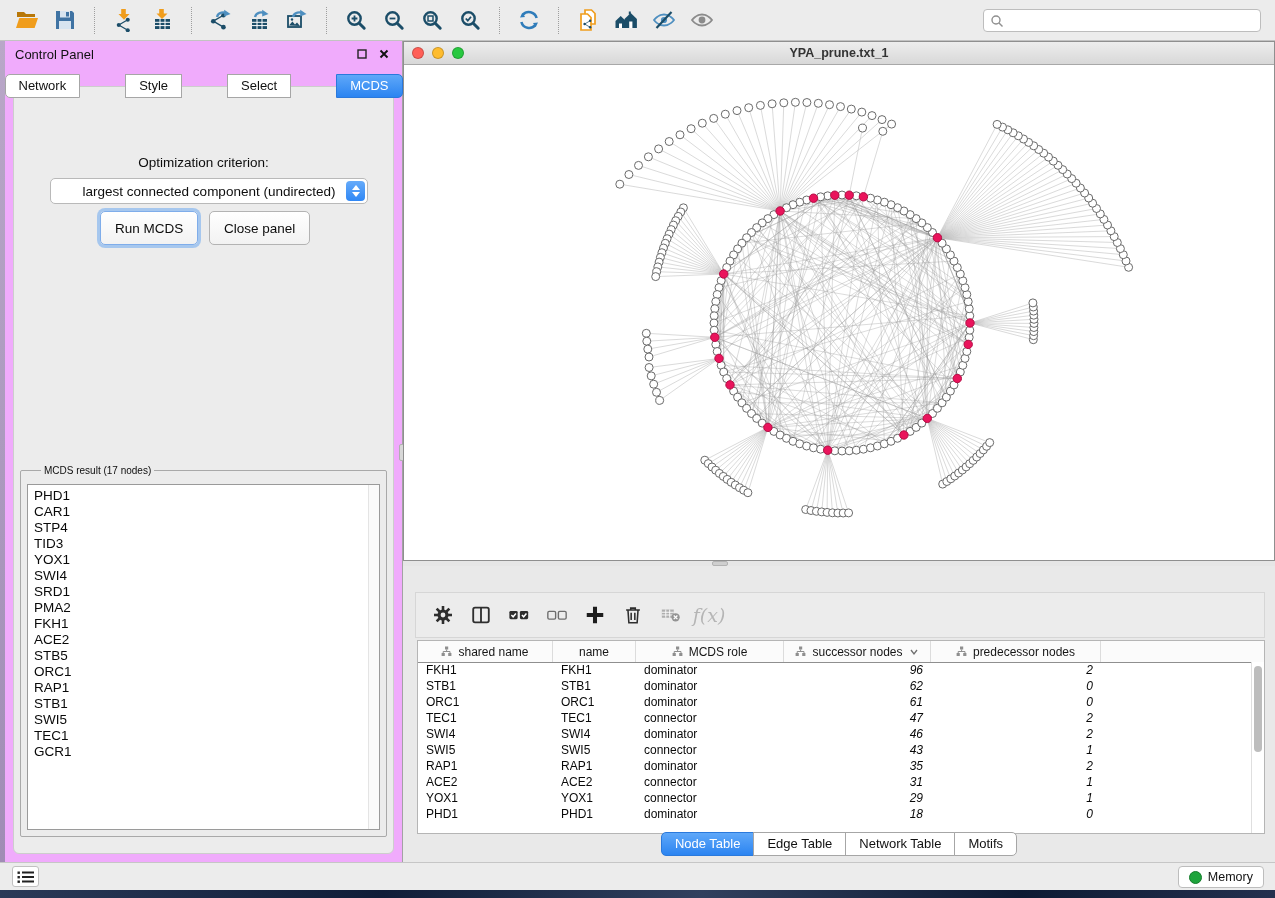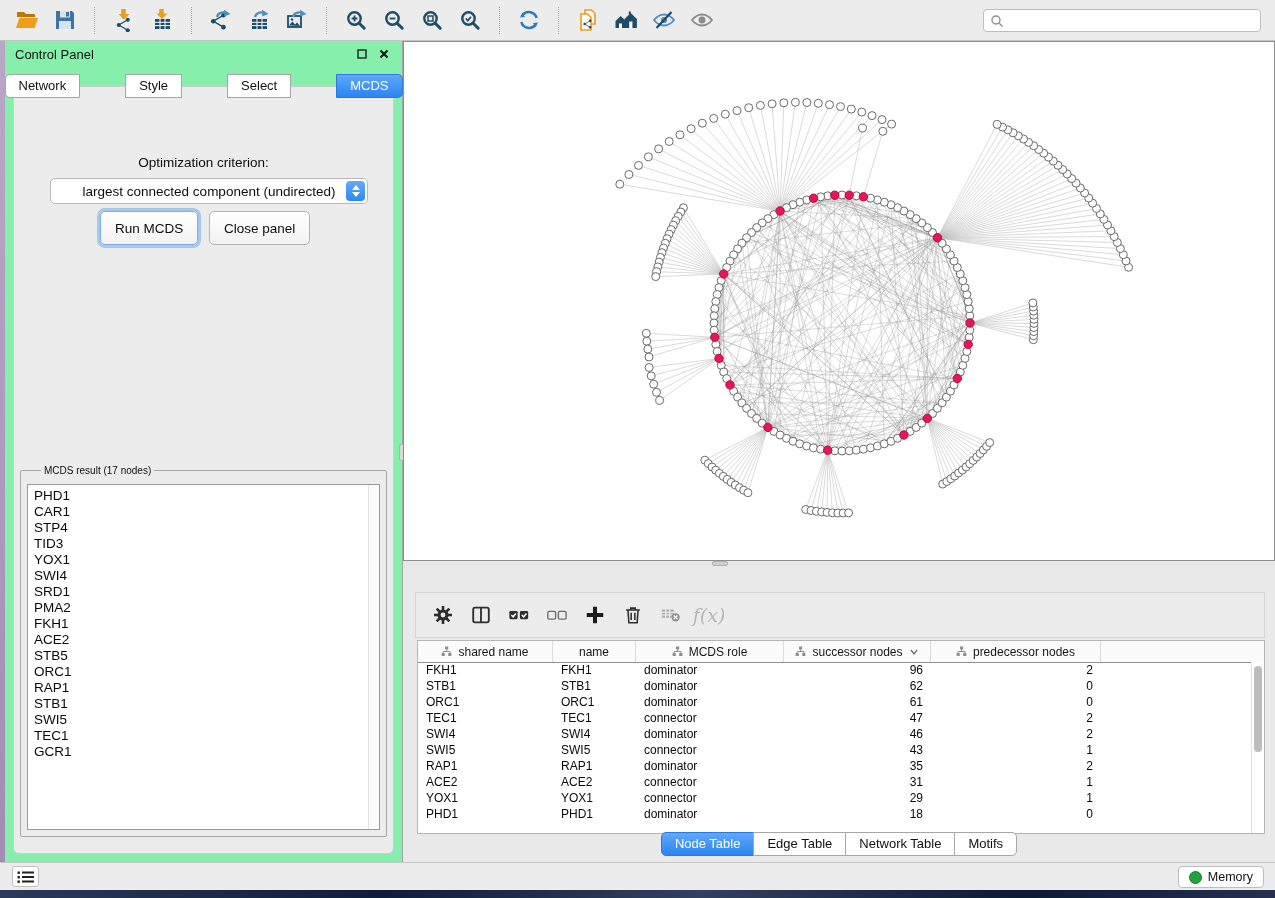--- a/index.html
+++ b/index.html
@@ -16,21 +16,21 @@
   .tb svg{width:24px;height:24px;}
   .tb-sep{width:0;height:27px;border-left:1px dotted #9e9e9e;margin:0 10px;}
   #search-box{right:14px;top:9px;width:278px;height:23px;background:#fff;
     border:1px solid #bdbdbd;border-radius:4px;display:flex;align-items:center;padding-left:6px;}
   #search-box input{border:0;outline:0;flex:1;height:18px;font:12px "Liberation Sans",sans-serif;background:transparent;}
 
   
   #left-strip{left:0;top:41px;width:5px;height:821px;background:linear-gradient(#b9a7c8,#a08cb5);}
 
   
-  #control-panel{left:5px;top:41px;width:398px;height:821px;background:#86efac;border-right:1px solid #a3a3a3;padding-left:42px;}
+  #control-panel{left:5px;top:41px;width:398px;height:821px;background:#f0abfc;border-right:1px solid #a3a3a3;padding-left:42px;}
   .panel-head{position:absolute;left:0;top:0;right:0;height:26px;display:flex;align-items:center;padding:0 10px;box-sizing:border-box;}
   .panel-title{font-size:13px;color:#111;flex:1;}
   .ph-btn{width:16px;height:16px;display:flex;align-items:center;justify-content:center;background:none;border:0;padding:0;margin-left:6px;}
   #cp-box{position:absolute;left:8px;right:8px;top:45px;bottom:8px;background:#ececec;
     border:1px solid #cdcdcd;border-radius:6px;}
   #cp-tabs{position:absolute;left:0;right:0;top:33px;height:22px;display:flex;justify-content:center;z-index:3;gap:46px;}
   .tab{height:22px;line-height:22px;padding:0 13px;font-size:13px;color:#111;background:#fff;
        border:1px solid #a6a6a6;margin-left:-1px;cursor:default;}
   .tab:first-child{border-radius:5px 0 0 5px;margin-left:0;}
   .tab:last-child{border-radius:0 5px 5px 0;}
@@ -79,21 +79,21 @@
   .tp-ic.disabled{opacity:.95;}
   .fx-label{font-family:"DejaVu Serif",serif;font-style:italic;font-size:19px;color:#b3b3b3;}
   #node-table{position:absolute;left:14px;top:74px;right:10px;height:192px;background:#fff;border:1px solid #b5b5b5;}
   #nt-header{position:absolute;left:0;top:0;right:0;height:21px;background:#fbfbfb;border-bottom:1px solid #8f8f8f;display:flex;}
   .nt-hcell{height:21px;display:flex;align-items:center;justify-content:center;gap:6px;
      border-right:1px solid #dcdcdc;font-size:12px;color:#161616;box-sizing:border-box;}
   .nt-hcell:last-child{border-right:0;}
   #nt-body{position:absolute;left:0;top:21px;right:12px;bottom:0;overflow:hidden;}
   .nt-row{display:flex;height:16px;line-height:16px;}
   .nt-cell{font-size:12px;color:#090909;box-sizing:border-box;padding:0 8px;white-space:nowrap;overflow:hidden;}
-  .al{text-align:left;} .ar{text-align:right;}
+  .al{text-align:left;} .ar{text-align:right;font-style:italic;}
   #nt-scroll{position:absolute;right:0;top:21px;bottom:0;width:12px;background:#fff;border-left:1px solid #dfdfdf;}
   #nt-thumb{position:absolute;left:2px;top:4px;width:8px;height:86px;background:#bdbdbd;border-radius:5px;}
   #tp-tabs{position:absolute;left:0;right:0;top:266px;height:30px;display:flex;justify-content:center;}
 
   
   #status-bar{left:0;top:862px;width:1275px;height:28px;background:#ececec;border-top:1px solid #c6c6c6;}
   #list-btn{position:absolute;left:12px;top:3px;width:27px;height:21px;background:#fff;border:1px solid #c0c0c0;border-radius:3px;
      display:flex;align-items:center;justify-content:center;padding:0;}
   #memory-btn{position:absolute;right:11px;top:3px;height:22px;background:#fff;border:1px solid #bdbdbd;border-radius:4px;
      display:flex;align-items:center;gap:6px;padding:0 10px;font-size:12.5px;color:#111;}
@@ -317,20 +317,26 @@
           <div class="mcds-item">GCR1</div>
         </div>
       <div id="mcds-track"></div>
     </fieldset>
   </div>
 </div>
 
 <div id="v-knob" class="abs"></div>
 
 <div id="net-window" class="abs">
+  <div id="net-titlebar">
+    <button class="tl" style="background:#ff5f57"></button>
+    <button class="tl" style="background:#febc2e"></button>
+    <button class="tl" style="background:#28c840"></button>
+    <span id="net-title">YPA_prune.txt_1</span>
+  </div>
   <div id="net-canvas"><svg width="870" height="495" viewBox="0 0 870 495">
         <path d="M566.0 258.0L363.9 362.4M566.0 258.0L347.5 167.5M566.0 258.0L499.9 370.0M566.0 258.0L389.0 139.7M566.0 258.0L342.6 172.7M566.0 258.0L382.5 373.3M566.0 258.0L480.3 378.8M566.0 258.0L395.7 378.8M566.0 258.0L553.3 202.5M566.0 258.0L337.9 337.8M566.0 258.0L480.3 378.8M566.0 258.0L369.9 149.6M566.0 258.0L487.0 376.3M566.0 258.0L546.4 189.9M533.4 172.7L430.8 385.8M533.4 172.7L352.7 353.4M533.4 172.7L565.8 250.8M533.4 172.7L558.8 300.3M533.4 172.7L319.7 209.0M533.4 172.7L542.4 332.1M533.4 172.7L459.4 384.2M533.4 172.7L322.7 313.5M533.4 172.7L409.5 133.2M533.4 172.7L326.0 319.9M533.4 172.7L342.6 343.3M533.4 172.7L313.2 286.5M533.4 172.7L311.8 279.4M533.4 172.7L402.6 135.0M533.4 172.7L480.3 137.2M533.4 172.7L438.0 386.0M533.4 172.7L315.0 222.6M533.4 172.7L506.1 149.6M533.4 172.7L565.8 250.8M533.4 172.7L512.1 153.6M533.4 172.7L517.8 358.1M533.4 172.7L506.1 366.4M533.4 172.7L430.8 130.2M533.4 172.7L553.3 202.5M533.4 172.7L565.8 250.8M533.4 172.7L409.5 382.8M533.4 172.7L310.0 258.0M533.4 172.7L423.7 130.8M533.4 172.7L416.6 131.8M533.4 172.7L558.8 215.7M459.4 131.8L322.7 202.5M459.4 131.8L395.7 137.2M459.4 131.8L556.3 209.0M459.4 131.8L506.1 149.6M459.4 131.8L333.6 332.1M459.4 131.8L382.5 142.7M445.2 130.2L542.4 332.1M445.2 130.2L389.0 376.3M445.2 130.2L517.8 358.1M445.2 130.2L542.4 332.1M445.2 130.2L310.2 265.2M445.2 130.2L564.2 236.6M430.8 130.2L416.6 131.8M430.8 130.2L546.4 189.9M430.8 130.2L533.4 172.7M430.8 130.2L561.0 222.6M430.8 130.2L342.6 172.7M430.8 130.2L533.4 172.7M430.8 130.2L538.1 337.8M430.8 130.2L342.6 172.7M430.8 130.2L310.0 258.0M430.8 130.2L347.5 348.5M409.5 133.2L376.1 146.0M409.5 133.2L566.0 258.0M409.5 133.2L564.2 236.6M409.5 133.2L310.0 258.0M409.5 133.2L523.3 162.6M409.5 133.2L369.9 366.4M409.5 133.2L562.8 229.5M409.5 133.2L542.4 332.1M409.5 133.2L389.0 139.7M409.5 133.2L389.0 139.7M376.1 146.0L342.6 343.3M376.1 146.0L550.0 319.9M376.1 146.0L395.7 137.2M376.1 146.0L506.1 366.4M376.1 146.0L565.2 272.3M376.1 146.0L423.7 385.2M376.1 146.0L561.0 293.4M376.1 146.0L402.6 135.0M376.1 146.0L363.9 362.4M376.1 146.0L512.1 153.6M376.1 146.0L565.8 265.2M376.1 146.0L337.9 337.8M376.1 146.0L416.6 384.2M376.1 146.0L402.6 135.0M376.1 146.0L363.9 362.4M376.1 146.0L452.3 385.2M376.1 146.0L311.8 236.6M376.1 146.0L352.7 353.4M376.1 146.0L376.1 370.0M376.1 146.0L466.5 133.2M376.1 146.0L517.8 358.1M376.1 146.0L564.2 279.4M319.7 209.0L499.9 370.0M319.7 209.0L565.8 250.8M319.7 209.0L326.0 196.1M319.7 209.0L358.2 157.9M319.7 209.0L506.1 366.4M319.7 209.0L423.7 130.8M319.7 209.0L310.8 243.7M319.7 209.0L319.7 307.0M319.7 209.0L317.2 215.7M319.7 209.0L317.2 215.7M319.7 209.0L382.5 373.3M319.7 209.0L517.8 358.1M319.7 209.0L550.0 196.1M319.7 209.0L389.0 376.3M319.7 209.0L319.7 307.0M319.7 209.0L315.0 293.4M319.7 209.0L423.7 130.8M319.7 209.0L499.9 370.0M310.8 272.3L565.8 250.8M310.8 272.3L523.3 353.4M310.8 272.3L512.1 153.6M310.8 272.3L313.2 229.5M310.8 272.3L517.8 157.9M310.8 272.3L310.8 243.7M310.8 272.3L445.2 130.2M310.8 272.3L523.3 162.6M315.0 293.4L310.0 258.0M315.0 293.4L319.7 209.0M315.0 293.4L333.6 183.9M315.0 293.4L317.2 215.7M315.0 293.4L369.9 366.4M315.0 293.4L315.0 222.6M315.0 293.4L459.4 131.8M315.0 293.4L326.0 196.1M326.0 319.9L553.3 313.5M326.0 319.9L493.5 142.7M326.0 319.9L538.1 337.8M326.0 319.9L310.8 272.3M326.0 319.9L317.2 300.3M326.0 319.9L389.0 376.3M326.0 319.9L369.9 149.6M326.0 319.9L487.0 376.3M326.0 319.9L310.8 272.3M326.0 319.9L402.6 381.0M326.0 319.9L556.3 209.0M326.0 319.9L480.3 137.2M363.9 362.4L342.6 172.7M363.9 362.4L523.3 353.4M363.9 362.4L395.7 137.2M363.9 362.4L352.7 353.4M363.9 362.4L376.1 370.0M363.9 362.4L487.0 376.3M363.9 362.4L561.0 222.6M363.9 362.4L445.2 130.2M363.9 362.4L565.2 272.3M363.9 362.4L533.4 172.7M363.9 362.4L333.6 183.9M363.9 362.4L337.9 178.2M363.9 362.4L416.6 131.8M363.9 362.4L310.0 258.0M363.9 362.4L538.1 337.8M363.9 362.4L382.5 373.3M423.7 385.2L376.1 370.0M423.7 385.2L517.8 358.1M423.7 385.2L402.6 381.0M423.7 385.2L315.0 293.4M423.7 385.2L533.4 343.3M423.7 385.2L528.5 167.5M423.7 385.2L347.5 167.5M423.7 385.2L473.4 135.0M423.7 385.2L313.2 229.5M423.7 385.2L317.2 215.7M423.7 385.2L310.8 272.3M423.7 385.2L416.6 131.8M423.7 385.2L310.8 272.3M423.7 385.2L342.6 343.3M423.7 385.2L487.0 139.7M423.7 385.2L363.9 362.4M423.7 385.2L445.2 385.8M423.7 385.2L556.3 209.0M423.7 385.2L430.8 130.2M423.7 385.2L459.4 131.8M499.9 370.0L487.0 139.7M499.9 370.0L347.5 167.5M499.9 370.0L480.3 378.8M499.9 370.0L376.1 370.0M499.9 370.0L556.3 209.0M499.9 370.0L499.9 370.0M499.9 370.0L376.1 146.0M499.9 370.0L561.0 293.4M499.9 370.0L480.3 378.8M499.9 370.0L342.6 172.7M523.3 353.4L310.8 272.3M523.3 353.4L487.0 376.3M523.3 353.4L533.4 343.3M523.3 353.4L329.6 326.1M523.3 353.4L546.4 189.9M523.3 353.4L506.1 149.6M523.3 353.4L347.5 348.5M523.3 353.4L416.6 384.2M523.3 353.4L382.5 373.3M523.3 353.4L523.3 162.6M523.3 353.4L352.7 162.6M523.3 353.4L565.8 265.2M523.3 353.4L416.6 131.8M523.3 353.4L402.6 381.0M523.3 353.4L512.1 153.6M523.3 353.4L480.3 137.2M553.3 313.5L317.2 300.3M553.3 313.5L409.5 133.2M553.3 313.5L506.1 149.6M553.3 313.5L310.2 265.2M553.3 313.5L319.7 307.0M553.3 313.5L487.0 139.7M553.3 313.5L523.3 162.6M553.3 313.5L473.4 381.0M564.2 279.4L561.0 293.4M564.2 279.4L342.6 172.7M564.2 279.4L523.3 353.4M564.2 279.4L565.2 243.7M564.2 279.4L358.2 157.9M564.2 279.4L369.9 149.6M564.2 279.4L499.9 146.0M564.2 279.4L445.2 385.8M319.7 307.0L564.2 236.6M445.2 385.8L363.9 153.6M533.4 343.3L558.8 215.7M538.1 337.8L493.5 373.3M473.4 135.0L326.0 319.9M438.0 386.0L558.8 215.7M473.4 135.0L480.3 378.8M310.2 265.2L363.9 153.6M556.3 307.0L528.5 167.5M564.2 279.4L452.3 130.8M337.9 178.2L517.8 157.9M402.6 135.0L347.5 348.5M538.1 337.8L337.9 337.8M533.4 172.7L342.6 343.3M329.6 189.9L528.5 348.5M565.2 272.3L565.2 272.3M493.5 142.7L533.4 343.3M546.4 326.1L445.2 385.8M523.3 162.6L493.5 373.3M382.5 373.3L556.3 307.0M506.1 149.6L409.5 133.2M517.8 358.1L352.7 162.6M550.0 196.1L550.0 196.1M423.7 130.8L550.0 196.1M561.0 293.4L556.3 307.0M347.5 348.5L363.9 362.4M480.3 378.8L315.0 293.4M480.3 378.8L310.8 243.7M566.0 258.0L459.4 131.8M542.4 332.1L564.2 236.6M512.1 153.6L352.7 353.4M558.8 300.3L363.9 362.4M506.1 149.6L423.7 385.2M310.2 265.2L326.0 196.1M562.8 229.5L538.1 337.8M333.6 183.9L315.0 222.6" stroke="#9a9a9a" stroke-width="0.7" opacity="0.5" fill="none"></path>
         <path d="M376.1 146.0L487.6 59.1M376.1 146.0L478.0 54.6M376.1 146.0L468.0 50.6M376.1 146.0L457.8 47.1M376.1 146.0L447.3 44.1M376.1 146.0L436.5 41.6M376.1 146.0L425.5 39.7M376.1 146.0L414.3 38.3M376.1 146.0L402.9 37.5M376.1 146.0L391.4 37.3M376.1 146.0L379.8 37.8M376.1 146.0L368.1 38.8M376.1 146.0L356.4 40.4M376.1 146.0L344.7 42.7M376.1 146.0L333.0 45.6M376.1 146.0L321.3 49.2M376.1 146.0L309.7 53.4M376.1 146.0L298.3 58.2M376.1 146.0L287.1 63.7M376.1 146.0L276.0 69.8M376.1 146.0L265.2 76.5M376.1 146.0L254.6 83.9M376.1 146.0L244.4 91.8M376.1 146.0L234.5 100.4M376.1 146.0L224.9 109.5M376.1 146.0L215.8 119.2M445.2 130.2L458.5 63.1M459.4 131.8L478.8 66.3M533.4 172.7L724.6 202.3M533.4 172.7L722.0 196.0M533.4 172.7L719.3 189.7M533.4 172.7L716.4 183.6M533.4 172.7L713.3 177.5M533.4 172.7L710.2 171.6M533.4 172.7L706.9 165.8M533.4 172.7L703.5 160.0M533.4 172.7L699.9 154.4M533.4 172.7L696.3 148.9M533.4 172.7L692.5 143.5M533.4 172.7L688.6 138.2M533.4 172.7L684.7 133.0M533.4 172.7L680.6 128.0M533.4 172.7L676.4 123.0M533.4 172.7L672.1 118.2M533.4 172.7L667.7 113.6M533.4 172.7L663.2 109.0M533.4 172.7L658.7 104.6M533.4 172.7L654.0 100.3M533.4 172.7L649.3 96.1M533.4 172.7L644.5 92.1M533.4 172.7L639.7 88.2M533.4 172.7L634.7 84.5M533.4 172.7L629.7 80.8M533.4 172.7L624.6 77.4M533.4 172.7L619.5 74.0M533.4 172.7L614.3 70.8M533.4 172.7L609.1 67.8M533.4 172.7L603.8 64.8M533.4 172.7L598.5 62.1M533.4 172.7L593.1 59.4M566.0 258.0L629.3 274.7M566.0 258.0L629.6 270.7M566.0 258.0L629.8 266.6M566.0 258.0L629.9 262.5M566.0 258.0L630.0 258.4M566.0 258.0L630.0 254.3M566.0 258.0L629.8 250.2M566.0 258.0L629.6 246.1M566.0 258.0L629.3 242.0M566.0 258.0L628.9 237.9M319.7 209.0L279.4 142.8M319.7 209.0L276.8 147.0M319.7 209.0L274.2 151.4M319.7 209.0L271.7 155.7M319.7 209.0L269.4 160.1M319.7 209.0L267.2 164.6M319.7 209.0L265.1 169.1M319.7 209.0L263.1 173.7M319.7 209.0L261.3 178.3M319.7 209.0L259.5 183.0M319.7 209.0L257.9 187.7M319.7 209.0L256.4 192.4M319.7 209.0L255.1 197.1M319.7 209.0L253.8 201.9M319.7 209.0L252.7 206.7M319.7 209.0L251.7 211.6M310.8 272.3L242.3 268.3M310.8 272.3L242.8 276.2M310.8 272.3L243.8 284.1M310.8 272.3L245.0 292.0M315.0 293.4L245.1 302.5M315.0 293.4L247.2 310.9M315.0 293.4L249.7 319.2M315.0 293.4L252.5 327.3M315.0 293.4L255.7 335.4M363.9 362.4L300.8 395.2M363.9 362.4L304.3 398.6M363.9 362.4L308.0 402.0M363.9 362.4L311.7 405.2M363.9 362.4L315.4 408.4M363.9 362.4L319.3 411.4M363.9 362.4L323.2 414.4M363.9 362.4L327.2 417.3M363.9 362.4L331.3 420.0M363.9 362.4L335.5 422.7M363.9 362.4L339.7 425.2M363.9 362.4L343.9 427.7M423.7 385.2L401.7 444.5M423.7 385.2L407.0 445.5M423.7 385.2L412.4 446.3M423.7 385.2L417.7 446.9M423.7 385.2L423.1 447.4M423.7 385.2L428.5 447.8M423.7 385.2L433.9 448.0M423.7 385.2L439.2 448.0M423.7 385.2L444.6 447.9M523.3 353.4L538.7 419.1M523.3 353.4L542.8 416.5M523.3 353.4L546.8 413.8M523.3 353.4L550.7 411.0M523.3 353.4L554.6 408.0M523.3 353.4L558.4 405.0M523.3 353.4L562.1 401.9M523.3 353.4L565.7 398.7M523.3 353.4L569.2 395.4M523.3 353.4L572.7 392.0M523.3 353.4L576.1 388.5M523.3 353.4L579.4 384.9M523.3 353.4L582.6 381.3M523.3 353.4L585.7 377.6" stroke="#bdbdbd" stroke-width="0.7" opacity="0.8" fill="none"></path>
         <g fill="#ffffff" stroke="#6a6a6a" stroke-width="1">
           <circle cx="487.6" cy="59.1" r="4"></circle>
           <circle cx="478.0" cy="54.6" r="4"></circle>
           <circle cx="468.0" cy="50.6" r="4"></circle>
           <circle cx="457.8" cy="47.1" r="4"></circle>
           <circle cx="447.3" cy="44.1" r="4"></circle>
           <circle cx="436.5" cy="41.6" r="4"></circle>

